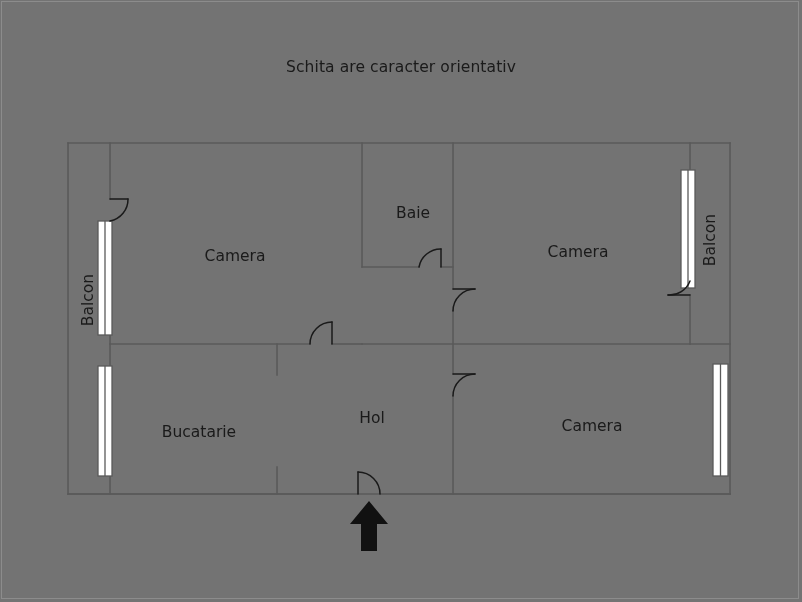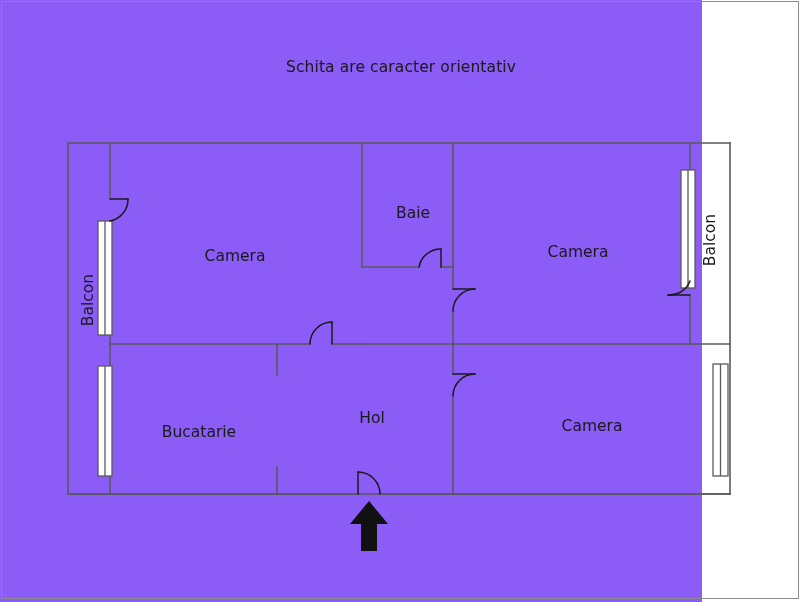--- a/index.html
+++ b/index.html
@@ -9,23 +9,23 @@
     background: #ffffff;
   }
   body {
     width: 802px;
     height: 602px;
     overflow: hidden;
     font-family: "DejaVu Sans", "Liberation Sans", sans-serif;
   }
   #page {
     position: relative;
-    width: 702px;
+    width: 802px;
     height: 602px;
-    background: #8b5cf6;
+    background: #737373;
     box-sizing: border-box;
   }
   #outer-border {
     position: absolute;
     left: 1px;
     top: 1px;
     width: 798px;
     height: 598px;
     border: 1px solid #8c8c8c;
     box-sizing: border-box;

